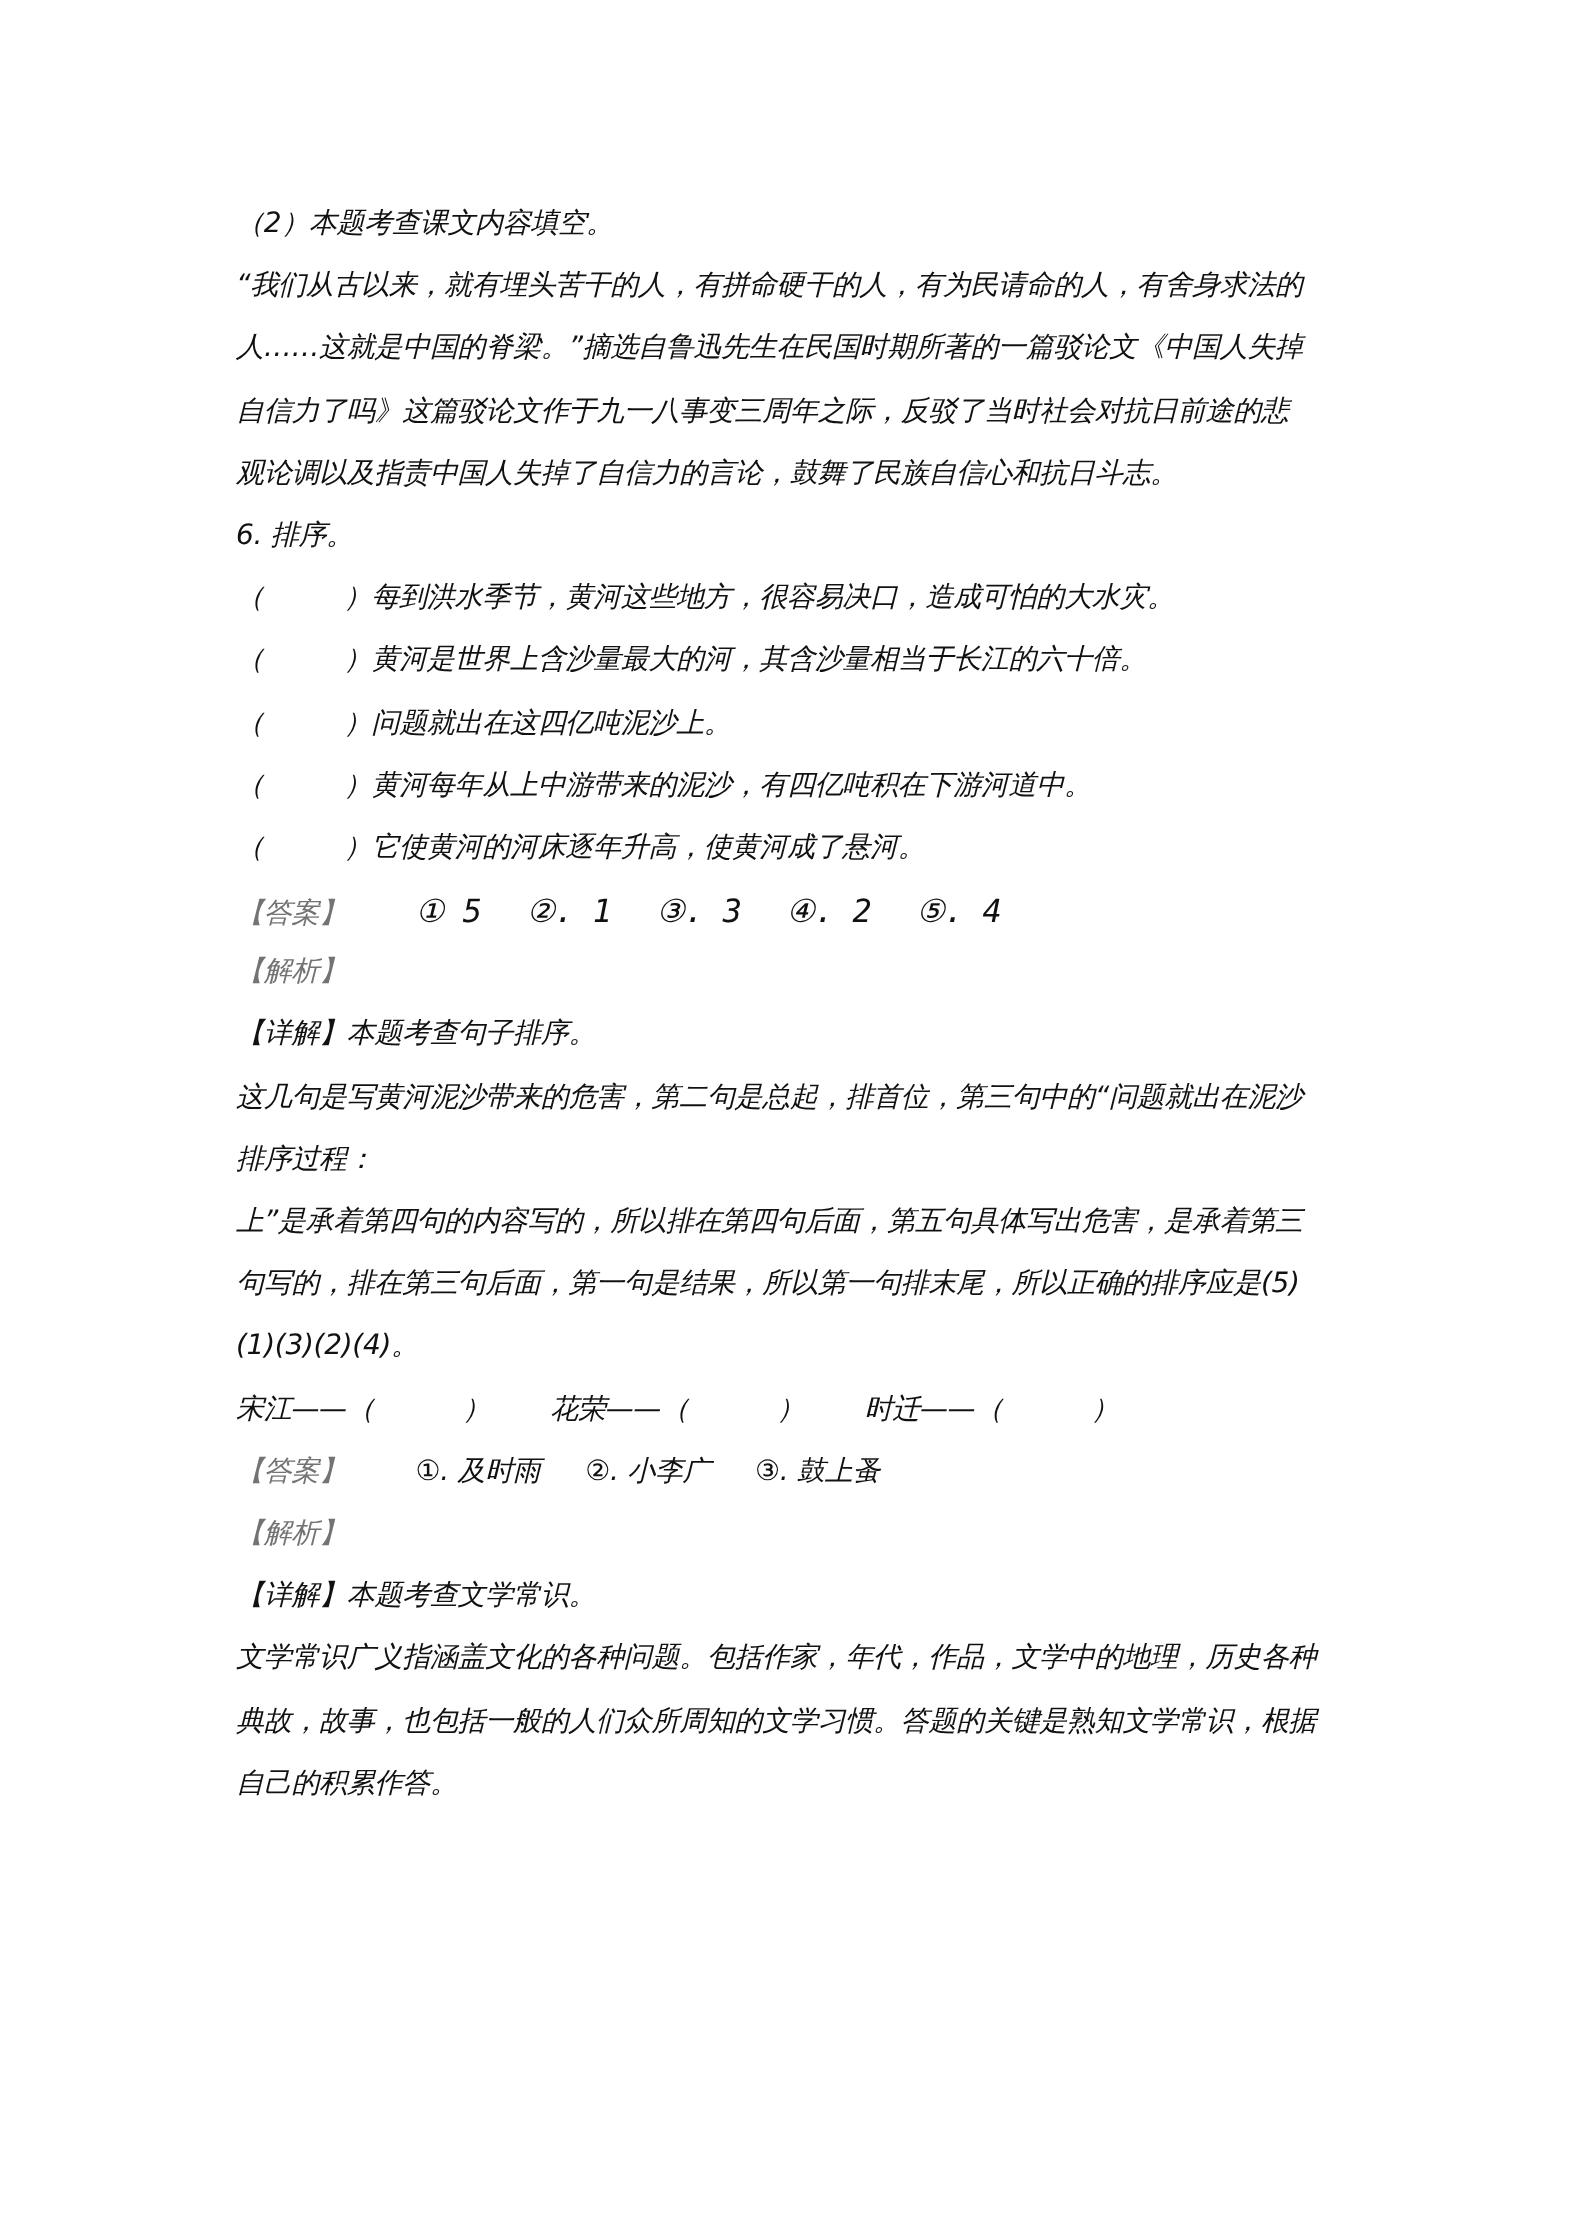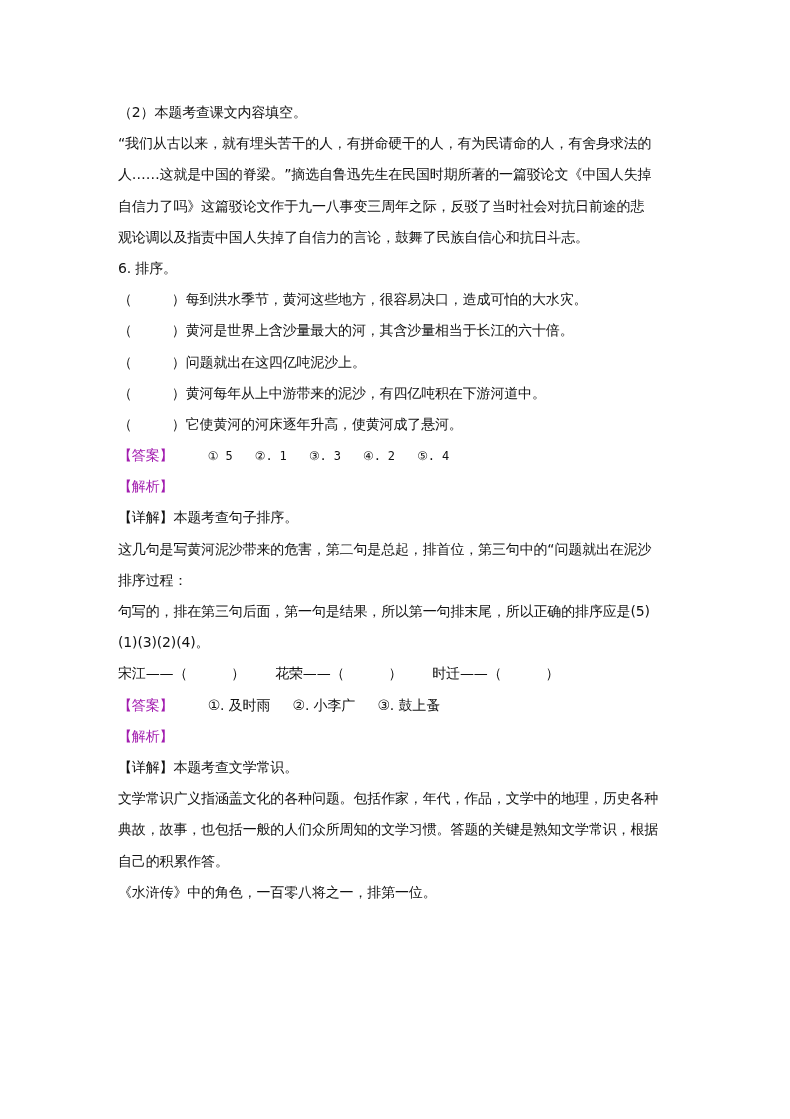--- a/index.html
+++ b/index.html
@@ -1,21 +1,21 @@
 <!DOCTYPE html>
 <html><head>
 <meta charset="utf-8">
 <style>
   html, body { margin: 0; padding: 0; background: #ffffff; }
   body { width: 790px; height: 1119px; position: relative; overflow: hidden;
          font-family: "DejaVu Sans", "Liberation Sans", sans-serif; color: #111; }
-  .page { position: absolute; left: 118px; top: 97px; width: 552px; }
+  .page { position: absolute; left: 118px; top: 97px; width: 552px; font-style: italic; }
   .line { height: 31.2px; line-height: 31.2px; font-size: 14px; white-space: nowrap; letter-spacing: -0.15px; }
-  .blue { color: #a21caf; }
-  .num { font-family: "DejaVu Sans Mono", "Liberation Mono", monospace; font-size: 12px; }
+  .blue { color: #737373; }
+  .num { font-family: "DejaVu Sans Mono", "Liberation Mono", monospace; font-size: 16px; }
   .paren-blank { display: inline-block; width: 40px; }
   .ans-item { display: inline-block; margin-right: 18px; }
   .ans-first { margin-left: 30px; }
   .blank-wide { display: inline-block; width: 44px; }
   .gap { display: inline-block; width: 30px; }
 </style>
 </head>
 <body>
 
 <div class="page">
@@ -53,20 +53,21 @@
     <span class="ans-item num">⑤. 4</span>
   </div>
   <div class="line">
     <span class="blue">【解析】</span>
   </div>
   <div class="line">
     <span>【详解】</span><span>本题考查句子排序。</span>
   </div>
   <div class="line">这几句是写黄河泥沙带来的危害，第二句是总起，排首位，第三句中的“问题就出在泥沙</div>
   <div class="line">排序过程：</div>
+  <div class="line">上”是承着第四句的内容写的，所以排在第四句后面，第五句具体写出危害，是承着第三</div>
   <div class="line">句写的，排在第三句后面，第一句是结果，所以第一句排末尾，所以正确的排序应是(5)</div>
   <div class="line">(1)(3)(2)(4)。</div>
 
   <div class="line">
     <span>宋江——（</span><span class="blank-wide"></span><span>）</span><span class="gap"></span><span>花荣——（</span><span class="blank-wide"></span><span>）</span><span class="gap"></span><span>时迁——（</span><span class="blank-wide"></span><span>）</span>
   </div>
   <div class="line">
     <span class="blue">【答案】</span>
     <span class="ans-item ans-first">①. 及时雨</span>
     <span class="ans-item">②. 小李广</span>
@@ -74,15 +75,14 @@
   </div>
   <div class="line">
     <span class="blue">【解析】</span>
   </div>
   <div class="line">
     <span>【详解】</span><span>本题考查文学常识。</span>
   </div>
   <div class="line">文学常识广义指涵盖文化的各种问题。包括作家，年代，作品，文学中的地理，历史各种</div>
   <div class="line">典故，故事，也包括一般的人们众所周知的文学习惯。答题的关键是熟知文学常识，根据</div>
   <div class="line">自己的积累作答。</div>
-  <div class="line">《水浒传》中的角色，一百零八将之一，排第一位。</div>
 
 </div>
 
 </body></html>

